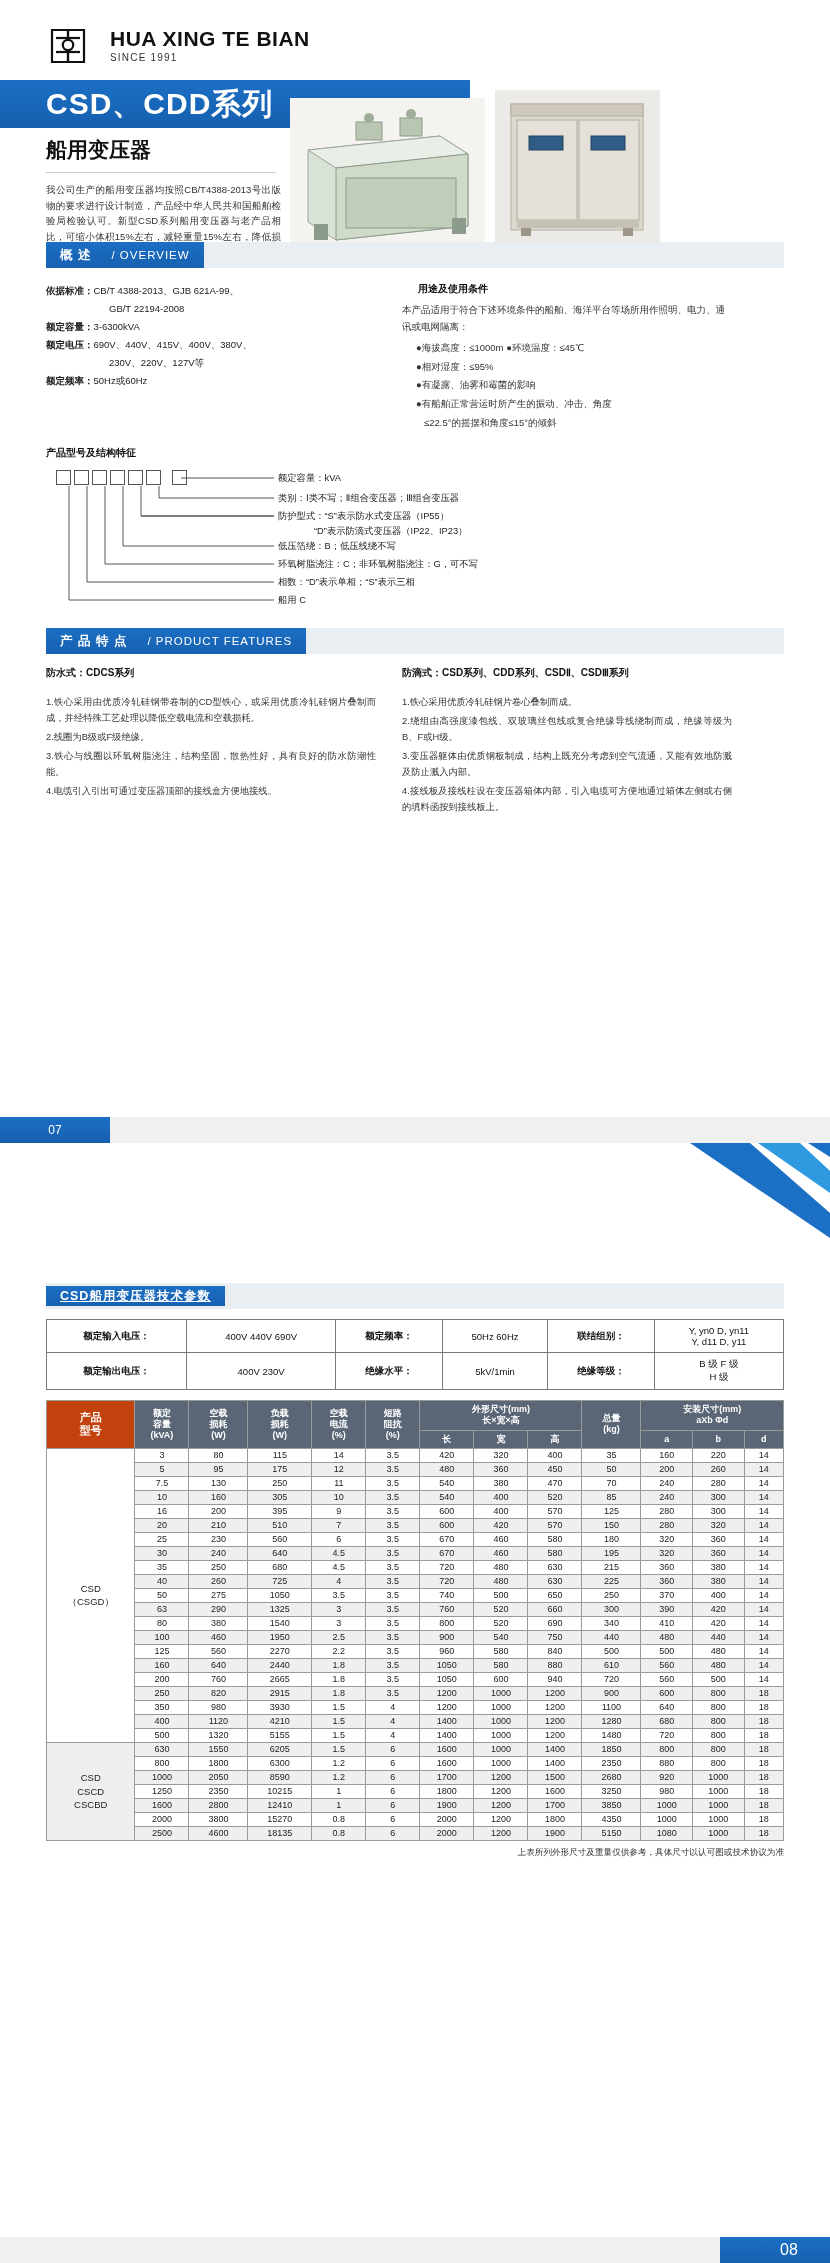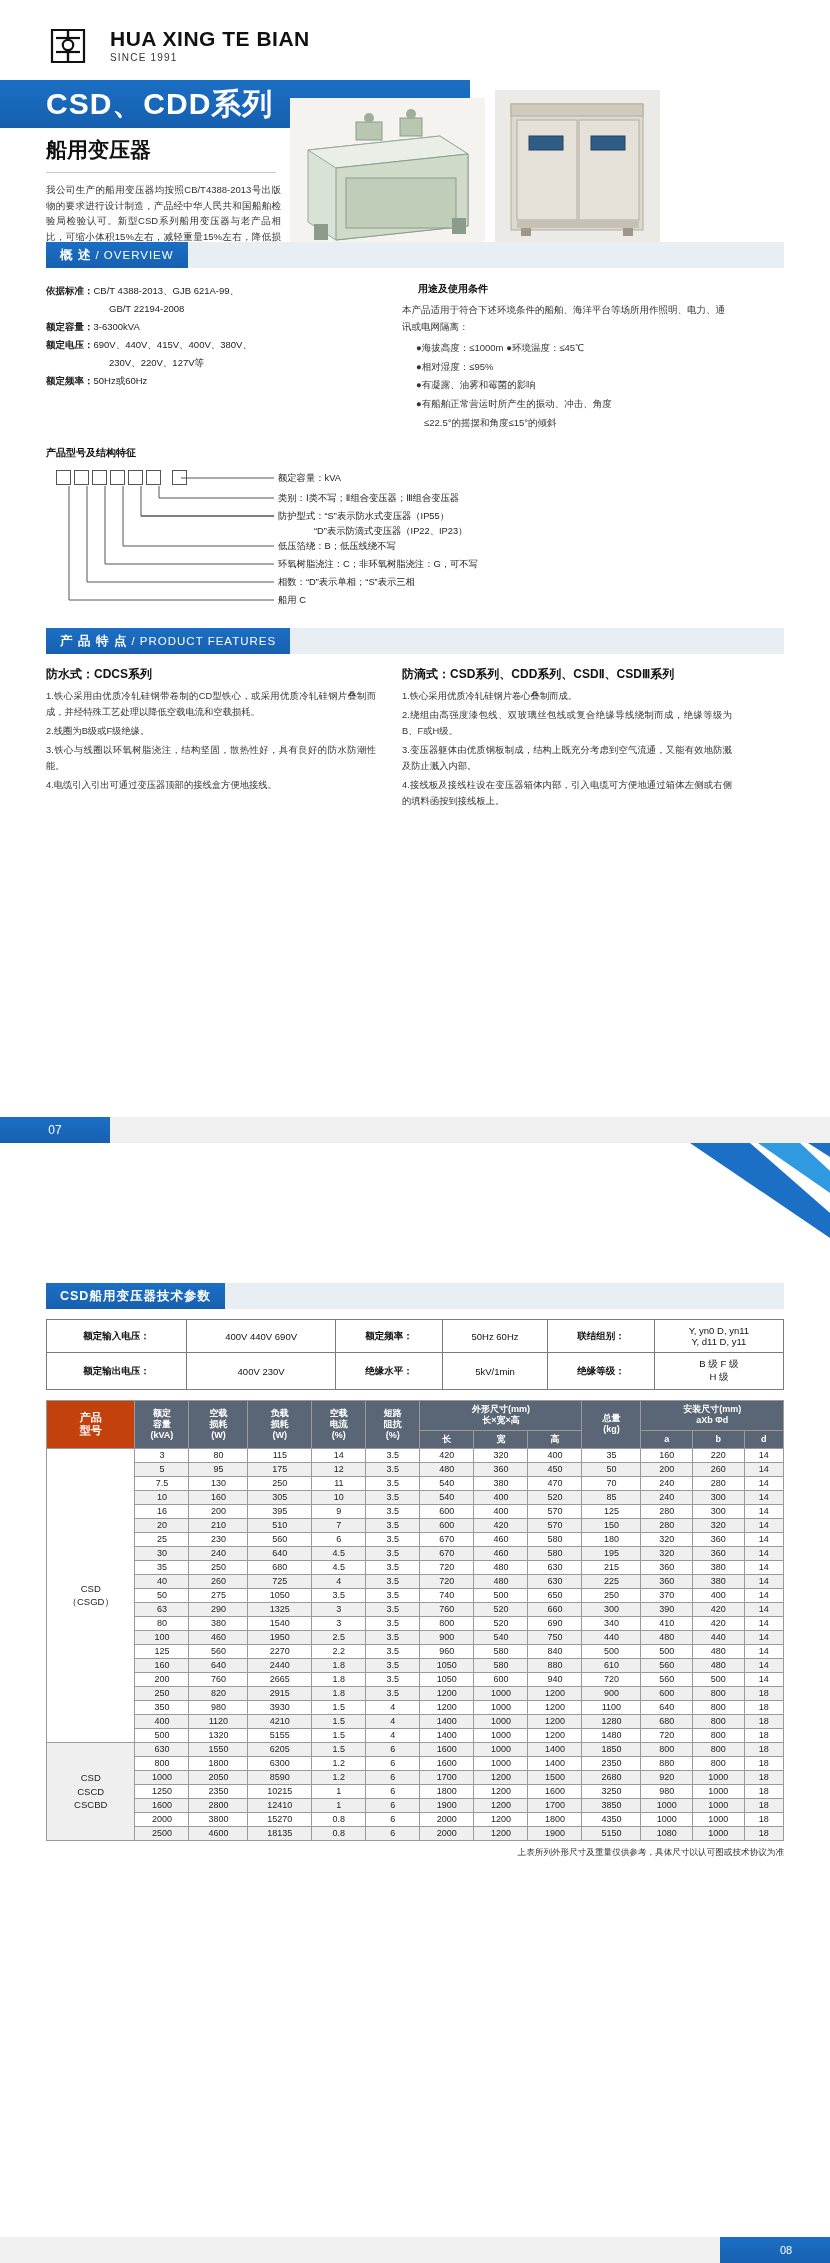--- a/index.html
+++ b/index.html
@@ -79,21 +79,21 @@
     position:relative; margin: 0 46px; height:26px;
     background:#e9eef3;
     display:flex; align-items:center;
   }
   .sec-bar .tag {
     background: linear-gradient(180deg,#1b6fc4 0%, #1760b0 100%);
     color:#fff; font-size:12.5px; font-weight:bold;
     height:26px; display:flex; align-items:center; padding:0 14px;
     letter-spacing:1px;
   }
-  .sec-bar .tag .en { font-weight:normal; font-size:11.5px; margin-left:4px;}
+  .sec-bar .tag .en { font-weight:normal; font-size:11.5px; margin-left:20px;}
 
   
   .ov-wrap {
     margin: 14px 46px 0 46px;
     display:flex; gap:26px;
   }
   .ov-left { width:330px; }
   .ov-right { width:330px; }
   .kv { font-size:9.5px; line-height:1.9; color:#222; }
   .kv b { font-weight:bold; }
@@ -108,49 +108,49 @@
   .boxes { position:absolute; left:10px; top:4px; display:flex; gap:3px; }
   .boxes .b { width:15px; height:15px; border:1px solid #555; background:#fff; }
   .boxes .c { width:15px; height:15px; border:1px solid #555; background:#fff; margin-left:8px;}
   .model-lines { position:absolute; left:0; top:0; }
   .model-labels { position:absolute; left:232px; top:0; font-size:9.3px; line-height:1; color:#222;}
   .model-labels div { position:absolute; white-space:nowrap; }
 
   
   .feat-wrap { margin: 12px 46px 0 46px; display:flex; gap:26px; }
   .feat-col { width:330px; }
-  .feat-h { font-size:12px; font-weight:bold; margin:0 0 6px 0; }
+  .feat-h { font-size:10px; font-weight:bold; margin:0 0 15px 0; }
   .feat-col p { font-size:9.3px; line-height:1.72; margin:0 0 3px 0; color:#333; text-align:justify;}
 
   
   .pnum-left {
     position:absolute; left:0; bottom:0; width:110px; height:26px;
     background: linear-gradient(180deg,#1b6fc4 0%, #1760b0 100%);
     color:#fff; font-size:12px; display:flex; align-items:center; justify-content:center;
   }
   .pnum-right {
     position:absolute; right:0; bottom:0; width:110px; height:26px;
     background: linear-gradient(180deg,#1b6fc4 0%, #1760b0 100%);
-    color:#fff; font-size:11px; display:flex; align-items:center; justify-content:flex-start;
+    color:#fff; font-size:16px; display:flex; align-items:center; justify-content:flex-start;
     padding-left:60px;
   }
   .page1-bottomline { position:absolute; left:0; bottom:0; width:100%; height:26px; background:#f0f0f0;}
 
   
   .deco { position:absolute; right:0; top:0; width:200px; height:120px; overflow:hidden;}
 
   
   .p2-head {
     margin: 140px 46px 0 46px; height:26px; background:#e9eef3;
     display:flex; align-items:center;
   }
   .p2-head .tag {
     background: linear-gradient(180deg,#1b6fc4 0%, #1760b0 100%);
     color:#fff; font-size:12.5px; font-weight:bold;
-    height:26px; display:flex; align-items:center; padding:0 14px; letter-spacing:1px;
+    height:20px; display:flex; align-items:center; padding:0 14px; letter-spacing:1px;text-decoration:underline;
   }
   table { border-collapse: collapse; }
   .spec {
     margin: 10px 46px 0 46px; width: 738px;
     font-size:9.5px;
   }
   .spec td { border:1px solid #7a7a7a; padding:5px 6px; text-align:center; background:#fff;}
   .spec td.lbl { background:#fff; font-weight:bold; white-space:nowrap;text-align:center; }
 
   .main-tbl {

